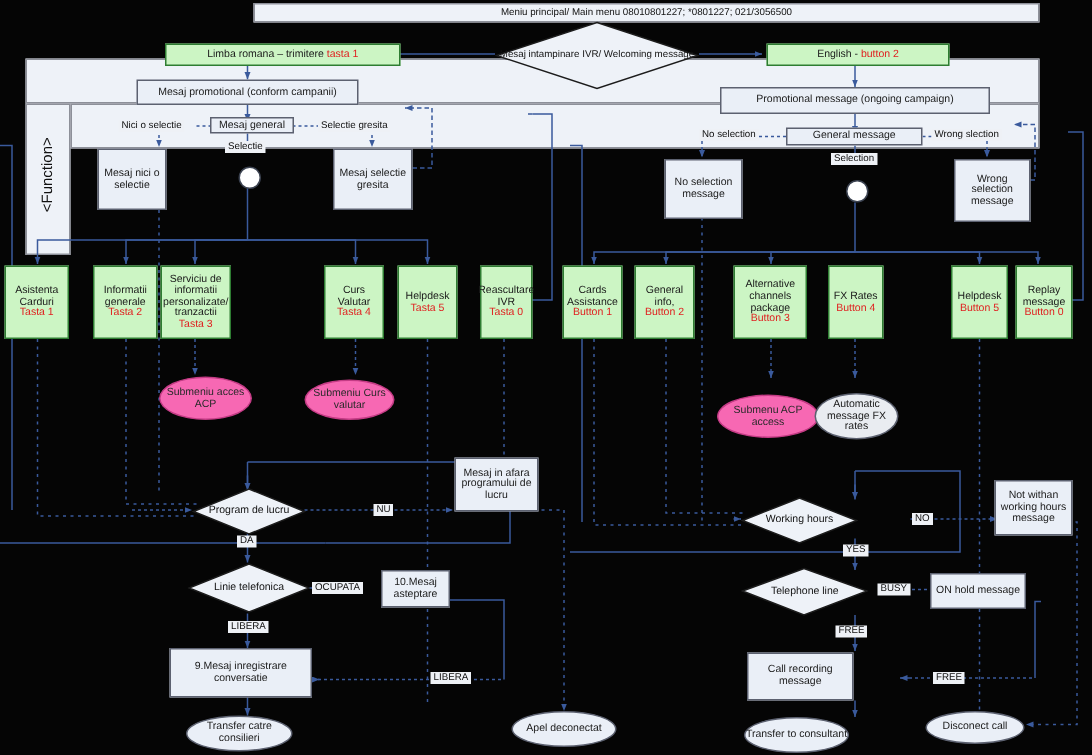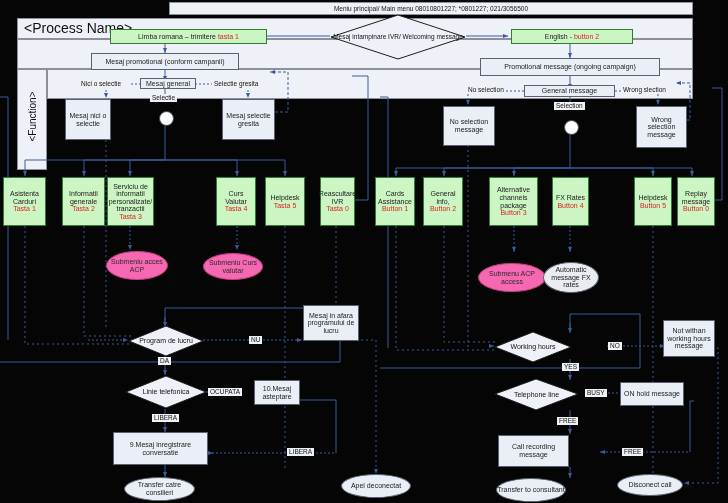--- a/index.html
+++ b/index.html
@@ -43,23 +43,20 @@
 </style>
 </head>
 <body>
 
 <div id="stage">
 
   <div class="panel" id="hdr" style="left:169px;top:2px;width:524px;height:13px;display:flex;align-items:center;justify-content:center;">
     <span style="font-size:6.5px;color:#111;">Meniu principal/ Main menu 08010801227; *0801227; 021/3056500</span>
   </div>
 
-  <div class="panel" id="lane-title">
-    <span>&lt;Process Name&gt;</span>
-  </div>
   <div class="panel" id="lane-row1"></div>
   <div class="panel" id="lane-func">
     <span>&lt;Function&gt;</span>
   </div>
   <div class="panel" id="lane-row2"></div>
 
   <svg id="wires">
     <defs>
       <marker id="ah" markerWidth="6" markerHeight="6" refX="5" refY="2" orient="auto">
         <path d="M0,0 L5,2 L0,4 z" fill="#3a5a9c"></path>

